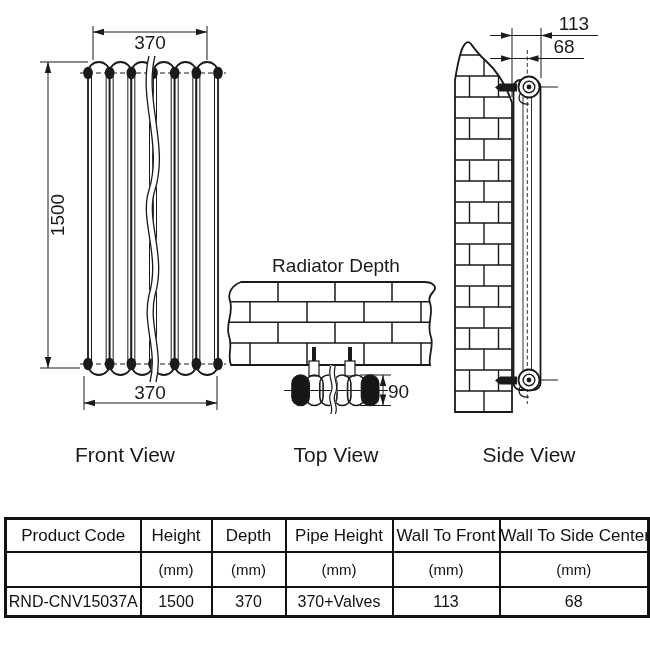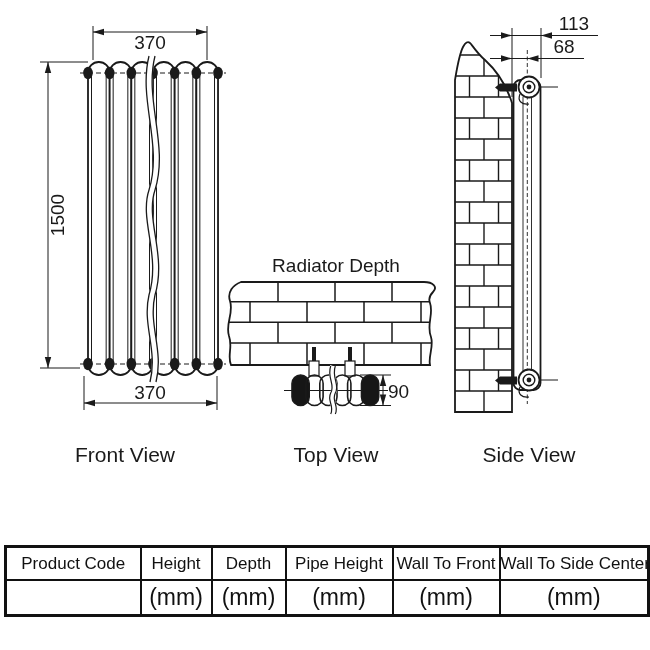--- a/index.html
+++ b/index.html
@@ -4,26 +4,26 @@
 <style>
   html,body{margin:0;padding:0;background:#ffffff;}
   #screen{position:relative;width:650px;height:650px;background:#ffffff;overflow:hidden;
           font-family:"Liberation Sans",sans-serif;color:#1a1a1a;}
   #drawing{position:absolute;left:0;top:0;}
   #drawing text{fill:#1a1a1a;font-family:"Liberation Sans",sans-serif;}
   .dimtxt{font-size:19px;}
   .viewlbl{font-size:21px;}
   .titletxt{font-size:19px;}
   #spec-table{position:absolute;left:4px;top:517px;width:643px;border-collapse:collapse;
-              table-layout:fixed;background:#fff;margin-top:28px;}
+              table-layout:fixed;background:#fff;}
   #spec-table th,#spec-table td{border:2px solid #111;text-align:center;vertical-align:middle;
               padding:0;overflow:hidden;white-space:nowrap;font-weight:400;color:#111;}
   #spec-table{border:3px solid #111;}
   #spec-table tr.hdr th{height:31px;font-size:17px;}
-  #spec-table tr.units td{height:33px;font-size:23px;}
+  #spec-table tr.units td{height:33px;font-size:15px;}
   #spec-table tr.data td{height:27px;font-size:16px;}
 </style>
 </head>
 <body>
 
 <div id="screen">
 
 <svg id="drawing" width="650" height="512" viewBox="0 0 650 512">
   <defs>
     <clipPath id="topWallClip">
@@ -278,16 +278,24 @@
     <th>Wall To Side Center</th>
   </tr>
   <tr class="units">
     <td></td>
     <td>(mm)</td>
     <td>(mm)</td>
     <td>(mm)</td>
     <td>(mm)</td>
     <td>(mm)</td>
   </tr>
+  <tr class="data">
+    <td>RND-CNV15037A</td>
+    <td>1500</td>
+    <td>370</td>
+    <td>370+Valves</td>
+    <td>113</td>
+    <td>68</td>
+  </tr>
 </tbody>
     </table>
 
 </div>
 
 </body></html>

